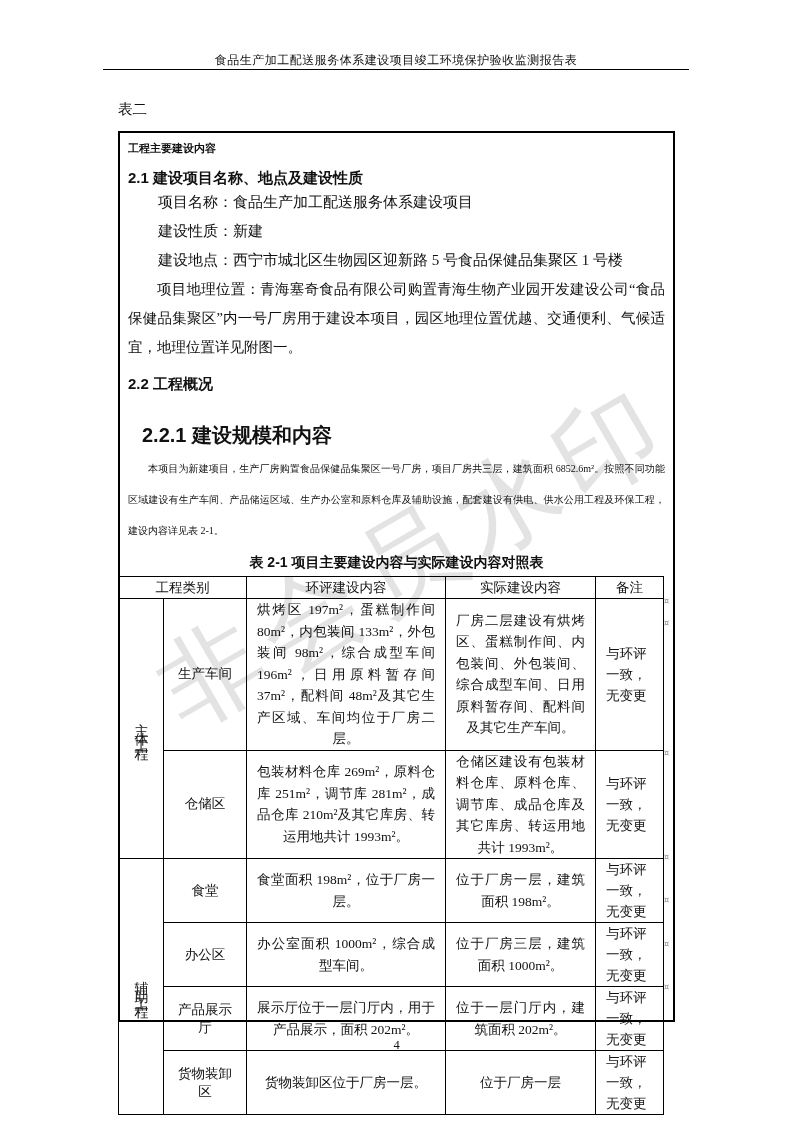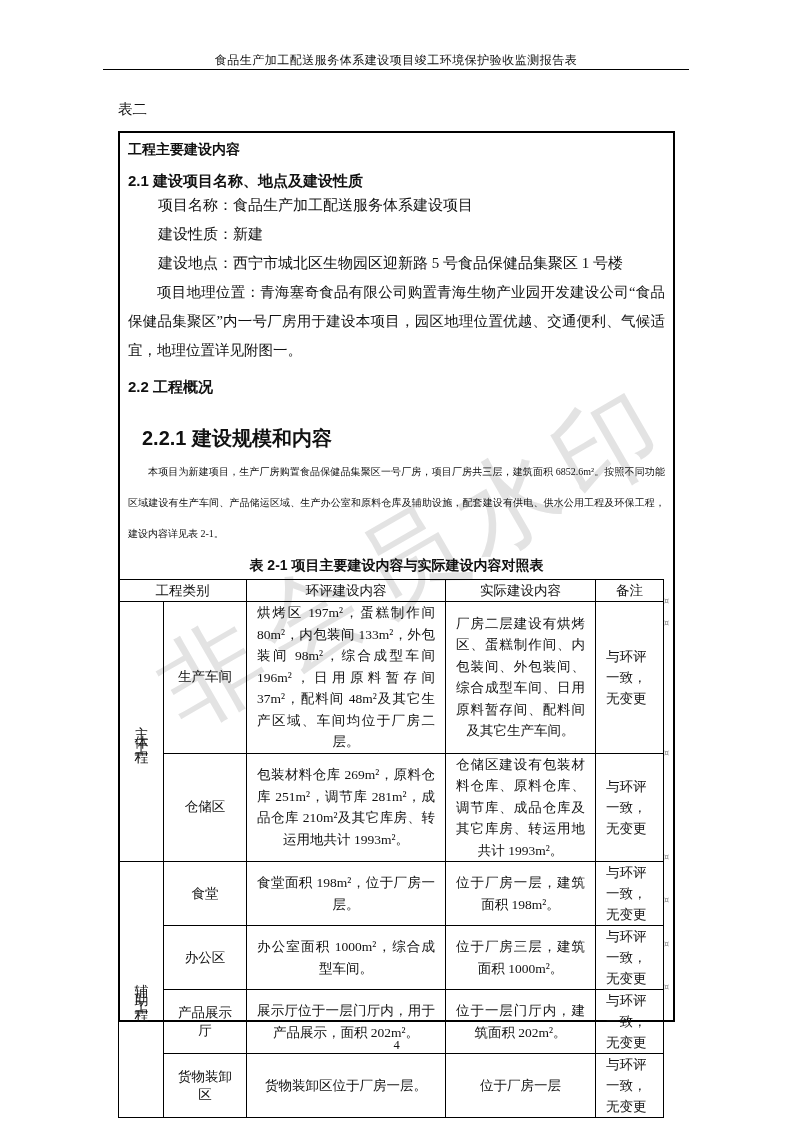--- a/index.html
+++ b/index.html
@@ -22,21 +22,21 @@
   }
   .table-label{
     position:absolute;left:118px;top:100px;z-index:1;font-size:14.5px;
   }
   .main-box{
     position:absolute;left:118px;top:131px;width:557px;height:891px;z-index:1;
     border:2px solid #000;box-sizing:border-box;background:transparent;
   }
   h1.sec{
     font-family:"Liberation Sans","DejaVu Sans",sans-serif;
-    font-size:14px;font-weight:bold;margin:8px 8px 0 8px;
+    font-size:11px;font-weight:bold;margin:8px 8px 0 8px;
   }
   h2.sub{
     font-family:"Liberation Sans","DejaVu Sans",sans-serif;
     font-size:15px;font-weight:bold;margin:13px 8px 0 8px;
   }
   h3.sub3{
     font-family:"Liberation Sans","DejaVu Sans",sans-serif;
     font-size:20px;font-weight:bold;margin:28px 8px 0 22px;
   }
   p.body-line{

